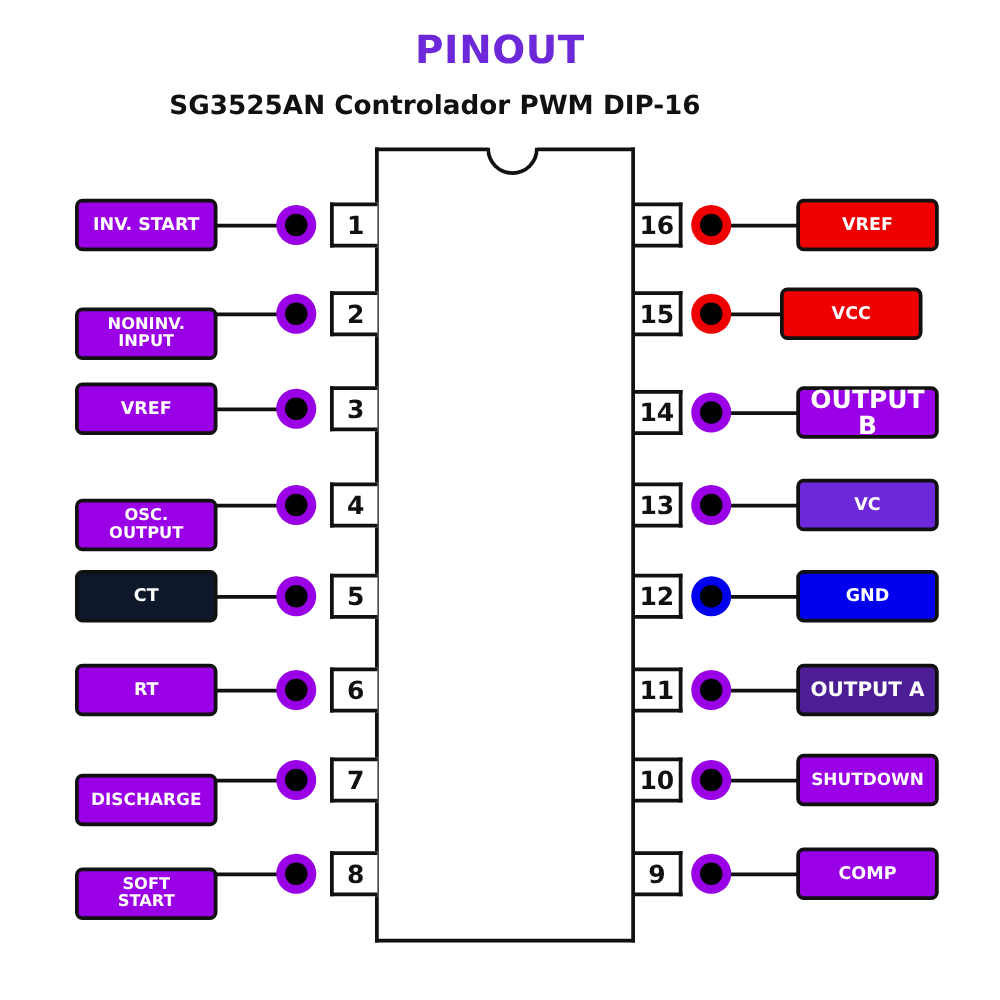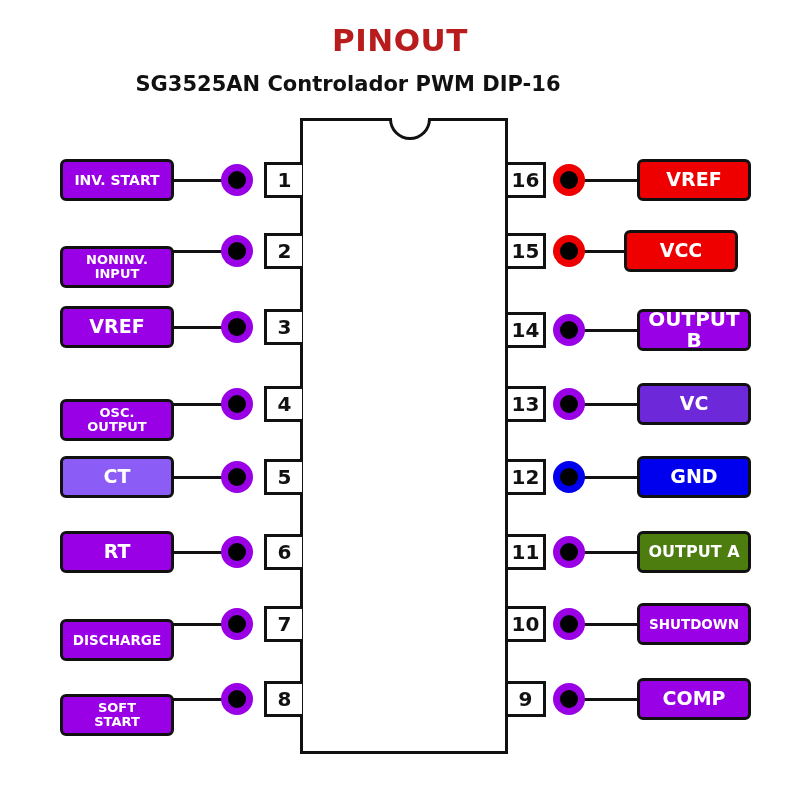--- a/index.html
+++ b/index.html
@@ -1,38 +1,38 @@
 <!DOCTYPE html>
 <html><head>
 <meta charset="utf-8">
 <style>
   html, body { margin: 0; padding: 0; background: #ffffff; }
   body { width: 800px; height: 800px; position: relative; overflow: hidden;
          font-family: "DejaVu Sans", "Liberation Sans", sans-serif; }
   .title { position: absolute; left: 0; width: 800px; top: 22px; text-align: center;
-           font-weight: bold; font-size: 31px; color: #b91c1c; letter-spacing: 0.5px; }
+           font-weight: bold; font-size: 31px; color: #6d28d9; letter-spacing: 0.5px; }
   .subtitle { position: absolute; left: 0; width: 696px; top: 72px; text-align: center;
               font-weight: bold; font-size: 21px; color: #111; }
   .chip { position: absolute; left: 300px; top: 118px; width: 208px; height: 636px;
           border: 3px solid #111; border-top: none; box-sizing: border-box; background: #fff; }
   .chip-top { position: absolute; top: 0; height: 3px; background: #111; }
   .notch { position: absolute; left: 389px; top: 118px; width: 42px; height: 22px;
            border: 3px solid #111; border-top: none; border-radius: 0 0 24px 24px;
            box-sizing: border-box; background: #fff; }
   .pinbox { position: absolute; width: 38px; height: 36px; border: 3px solid #111;
             box-sizing: border-box; background: #fff; display: flex; align-items: center;
             justify-content: center; font-weight: bold; font-size: 20px; color: #111; }
   .dot { position: absolute; width: 32px; height: 32px; border-radius: 50%;
          box-sizing: border-box; }
   .dot::after { content: ""; position: absolute; left: 7px; top: 7px; width: 18px; height: 18px;
                 border-radius: 50%; background: #000; }
   .wire { position: absolute; height: 3px; background: #111; }
   .label { position: absolute; width: 114px; height: 42px; border: 3px solid #111; border-radius: 6px;
            box-sizing: border-box; display: flex; align-items: center; justify-content: center;
-           text-align: center; color: #fff; font-weight: bold; font-size: 19px; line-height: 1.05;
+           text-align: center; color: #fff; font-weight: bold; font-size: 14px; line-height: 1.05;
            white-space: pre-line; }
   .label.small { font-size: 13px; margin-top: 16px; }
 </style>
 </head>
 <body>
 
 <div class="title">PINOUT</div>
 <div class="subtitle">SG3525AN Controlador PWM DIP-16</div>
 
 <div class="chip"></div>
@@ -64,21 +64,21 @@
       <div class="wire" style="top: 403px; left: 170px; width: 68px;"></div>
       <div class="dot" style="background: rgb(154, 0, 230); top: 388px; left: 221px;"></div>
       <div class="pinbox" style="top: 386px; left: 264px; border-right: none;">4</div>
       <div class="label small" style="background: rgb(154, 0, 230); top: 383px; left: 60px;">OSC.
 OUTPUT</div>
     </div>
     <div>
       <div class="wire" style="top: 476px; left: 170px; width: 68px;"></div>
       <div class="dot" style="background: rgb(154, 0, 230); top: 461px; left: 221px;"></div>
       <div class="pinbox" style="top: 459px; left: 264px; border-right: none;">5</div>
-      <div class="label" style="background: #8b5cf6; top: 456px; left: 60px;">CT</div>
+      <div class="label" style="background: #0f172a; top: 456px; left: 60px;">CT</div>
     </div>
     <div>
       <div class="wire" style="top: 551px; left: 170px; width: 68px;"></div>
       <div class="dot" style="background: rgb(154, 0, 230); top: 536px; left: 221px;"></div>
       <div class="pinbox" style="top: 534px; left: 264px; border-right: none;">6</div>
       <div class="label" style="background: rgb(154, 0, 230); top: 531px; left: 60px;">RT</div>
     </div>
     <div>
       <div class="wire" style="top: 623px; left: 170px; width: 68px;"></div>
       <div class="dot" style="background: rgb(154, 0, 230); top: 608px; left: 221px;"></div>
@@ -119,21 +119,21 @@
     <div>
       <div class="wire" style="top: 476px; left: 570px; width: 70px;"></div>
       <div class="dot" style="background: rgb(0, 0, 238); top: 461px; left: 553px;"></div>
       <div class="pinbox" style="top: 459px; left: 508px; border-left: none;">12</div>
       <div class="label" style="background: rgb(0, 0, 238); top: 456px; left: 637px;">GND</div>
     </div>
     <div>
       <div class="wire" style="top: 551px; left: 570px; width: 70px;"></div>
       <div class="dot" style="background: rgb(154, 0, 230); top: 536px; left: 553px;"></div>
       <div class="pinbox" style="top: 534px; left: 508px; border-left: none;">11</div>
-      <div class="label" style="background: #4d7c0f; top: 531px; left: 637px; font-size: 16px;">OUTPUT A</div>
+      <div class="label" style="background: #4c1d95; top: 531px; left: 637px; font-size: 16px;">OUTPUT A</div>
     </div>
     <div>
       <div class="wire" style="top: 623px; left: 570px; width: 70px;"></div>
       <div class="dot" style="background: rgb(154, 0, 230); top: 608px; left: 553px;"></div>
       <div class="pinbox" style="top: 606px; left: 508px; border-left: none; text-align: right;">10</div>
       <div class="label" style="background: rgb(154, 0, 230); top: 603px; left: 637px; font-size: 13.5px;">SHUTDOWN</div>
     </div>
     <div>
       <div class="wire" style="top: 698px; left: 570px; width: 70px;"></div>
       <div class="dot" style="background: rgb(154, 0, 230); top: 683px; left: 553px;"></div>

